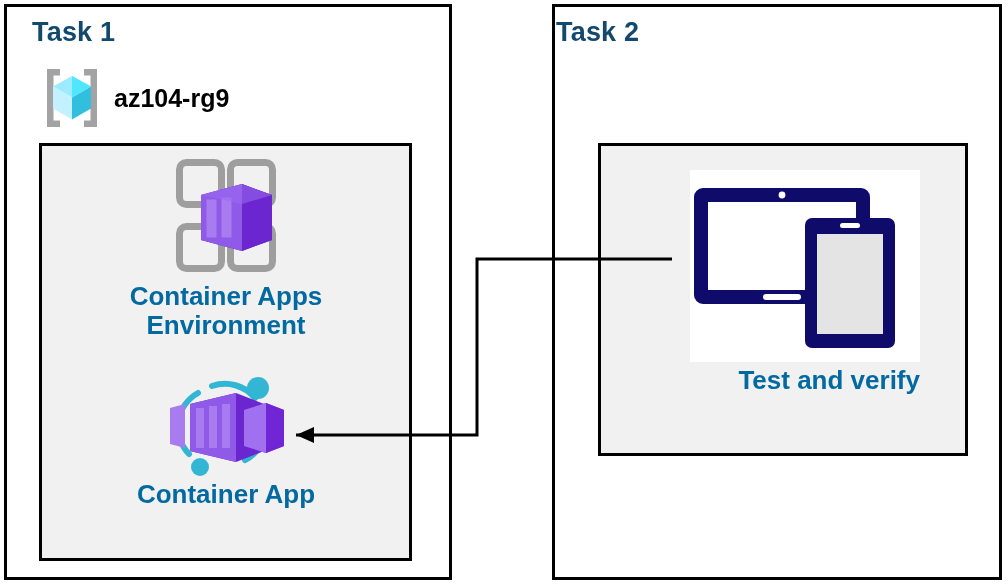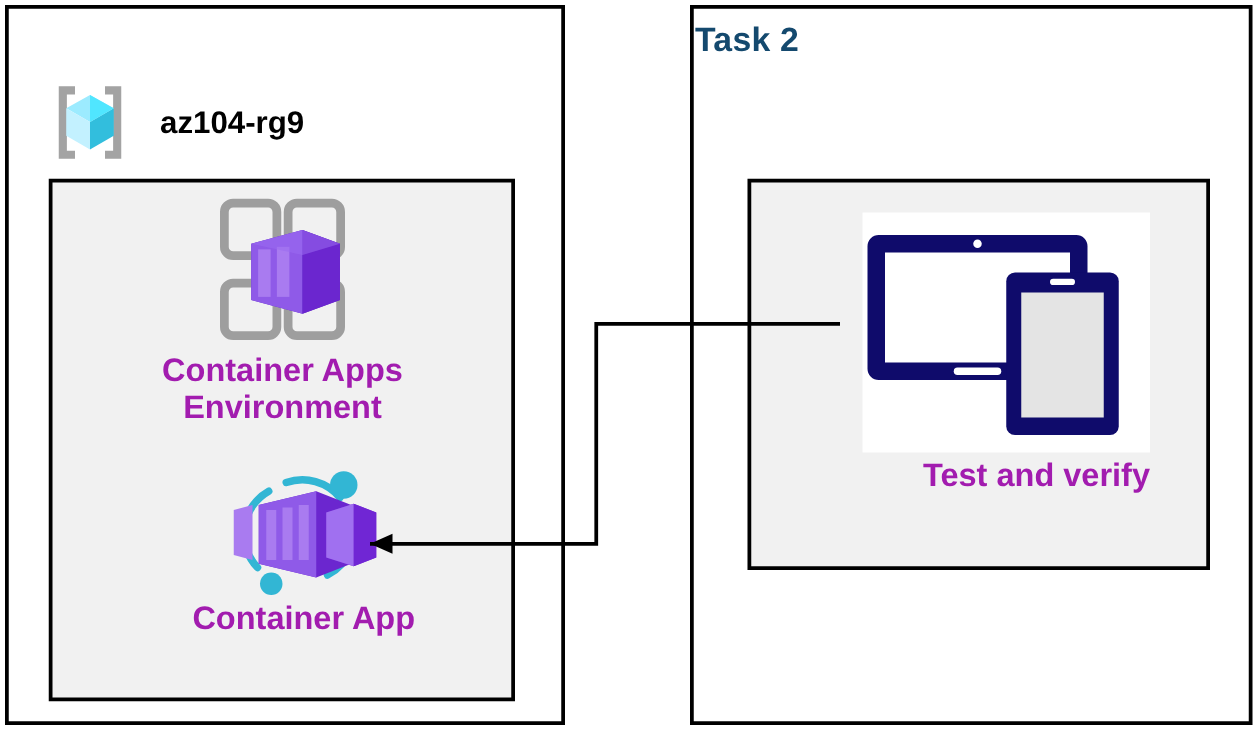--- a/index.html
+++ b/index.html
@@ -50,21 +50,21 @@
     width: 280px;
     height: 72px;
     display: flex;
     align-items: center;
   }
   #rg-icon { width: 72px; height: 72px; flex: 0 0 auto; }
   #rg-label {
     font-size: 25px;
     font-weight: bold;
     color: #000000;
-    margin-left: 20px;
+    margin-left: 6px;
     white-space: nowrap;
   }
 
   
   .group-box {
     position: absolute;
     background: #f1f1f1;
     border: 3px solid #000000;
     box-sizing: border-box;
   }
@@ -74,28 +74,28 @@
   
   .node {
     position: absolute;
     display: flex;
     flex-direction: column;
     align-items: center;
   }
   .node-caption {
     font-size: 26px;
     font-weight: bold;
-    color: #a21caf;
+    color: #0369a1;
     text-align: center;
     line-height: 1.12;
     white-space: pre-line;
     margin-top: 4px;
   }
   #cae-node  { left: 66px;  top: 156px; width: 320px; }
-  #capp-node { left: 83px;  top: 372px; width: 320px; }
+  #capp-node { left: 66px;  top: 372px; width: 320px; }
   #test-node { left: 648px; top: 170px; width: 272px; align-items: flex-end; }
 
   .icon-cae  { width: 122px; height: 122px; }
   .icon-capp { width: 132px; height: 104px; }
 
   #test-icon-plate {
     width: 230px;
     height: 192px;
     background: #ffffff;
   }
@@ -109,20 +109,21 @@
     pointer-events: none;
   }
 </style>
 </head>
 <body>
 
 <div id="canvas">
 
   <div id="task1-panel" class="task-panel"></div>
 
+  <div id="task1-title" class="task-title">Task 1</div>
 
   <div id="rg-row">
     <span id="rg-icon">
       <svg viewBox="0 0 72 72" width="72" height="72">
 
         <path d="M24 7 L11 7 L11 65 L24 65 L24 58.5 L17.5 58.5 L17.5 13.5 L24 13.5 Z" fill="#a3a3a3"></path>
 
         <path d="M48 7 L61 7 L61 65 L48 65 L48 58.5 L54.5 58.5 L54.5 13.5 L48 13.5 Z" fill="#a3a3a3"></path>
 
         <polygon points="36,14 55,24.5 36,35.5 17,24.5" fill="#9cebff"></polygon>

